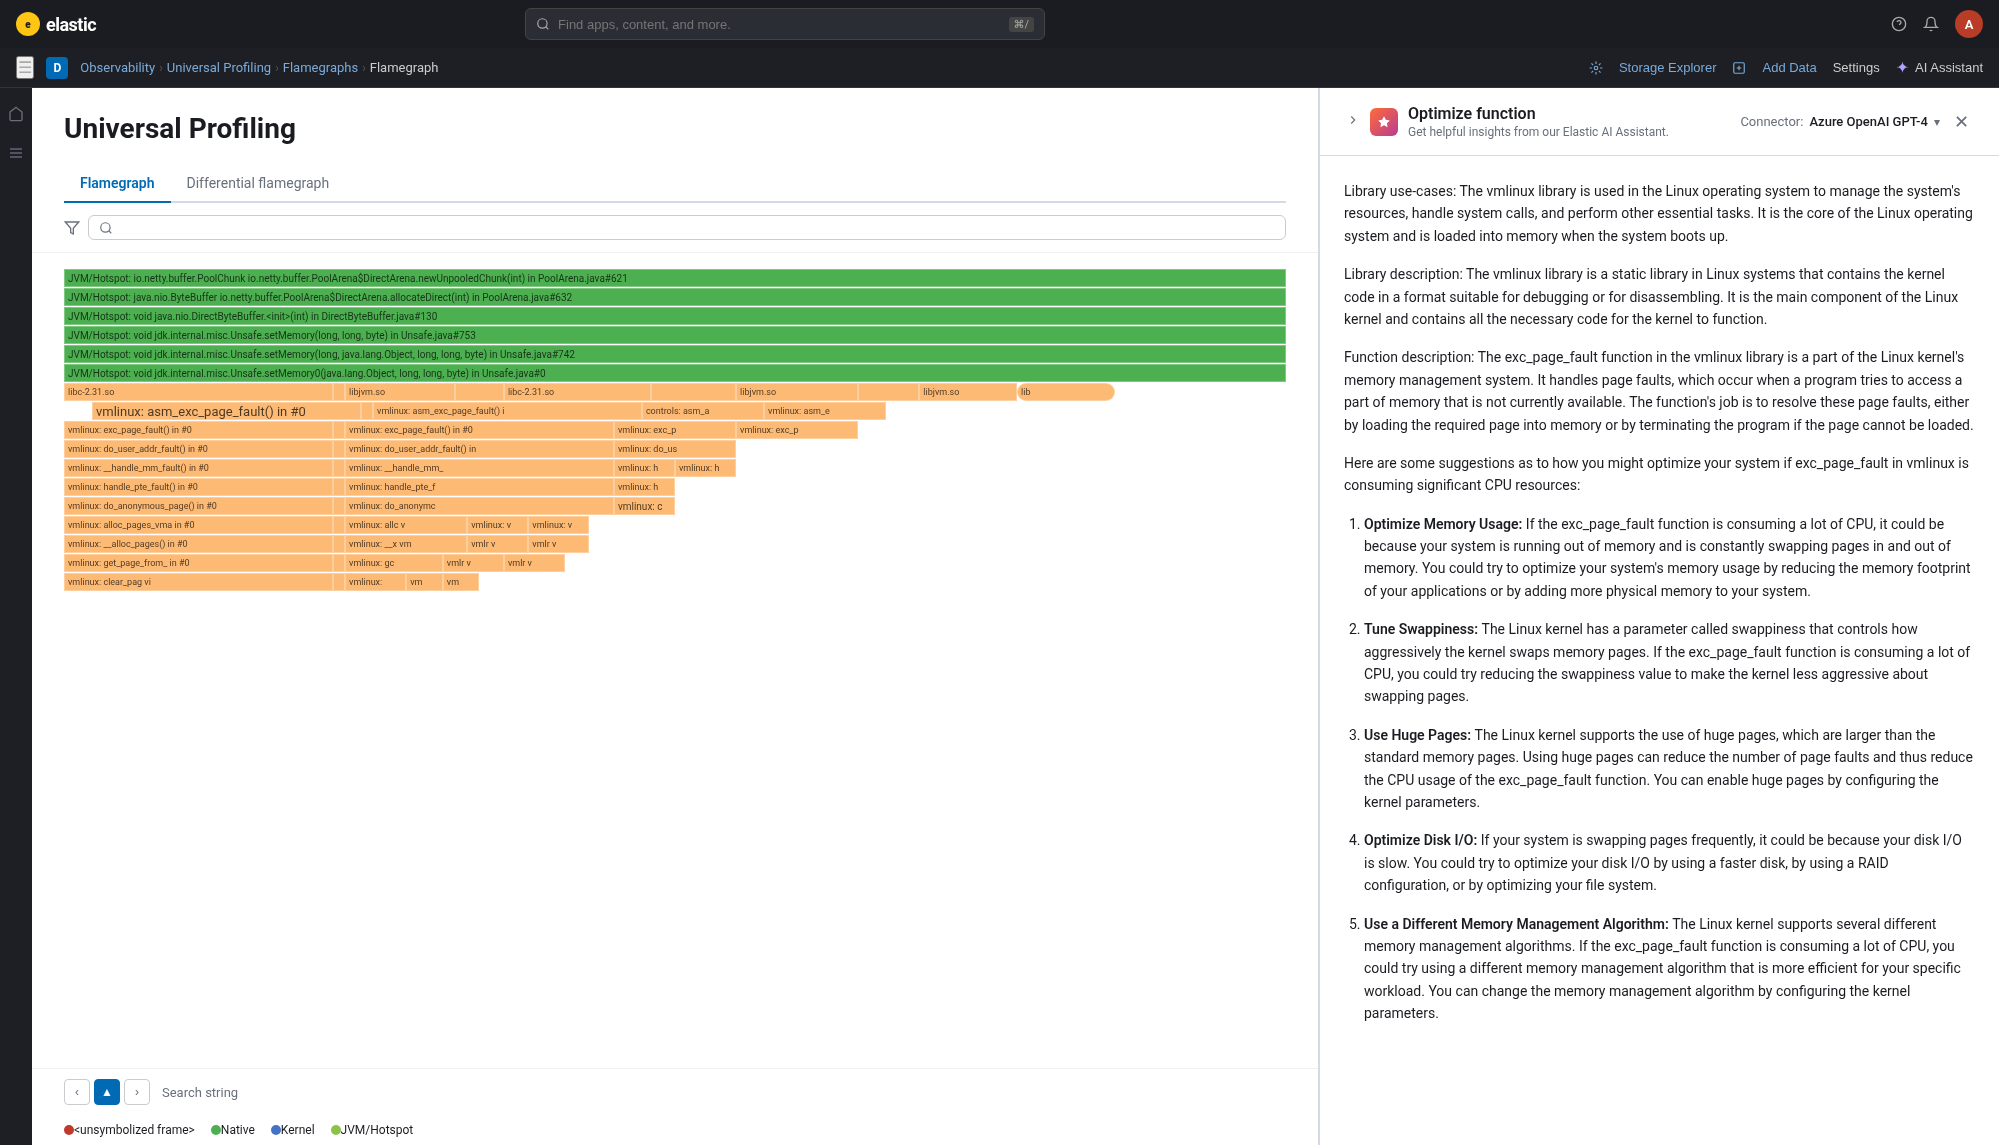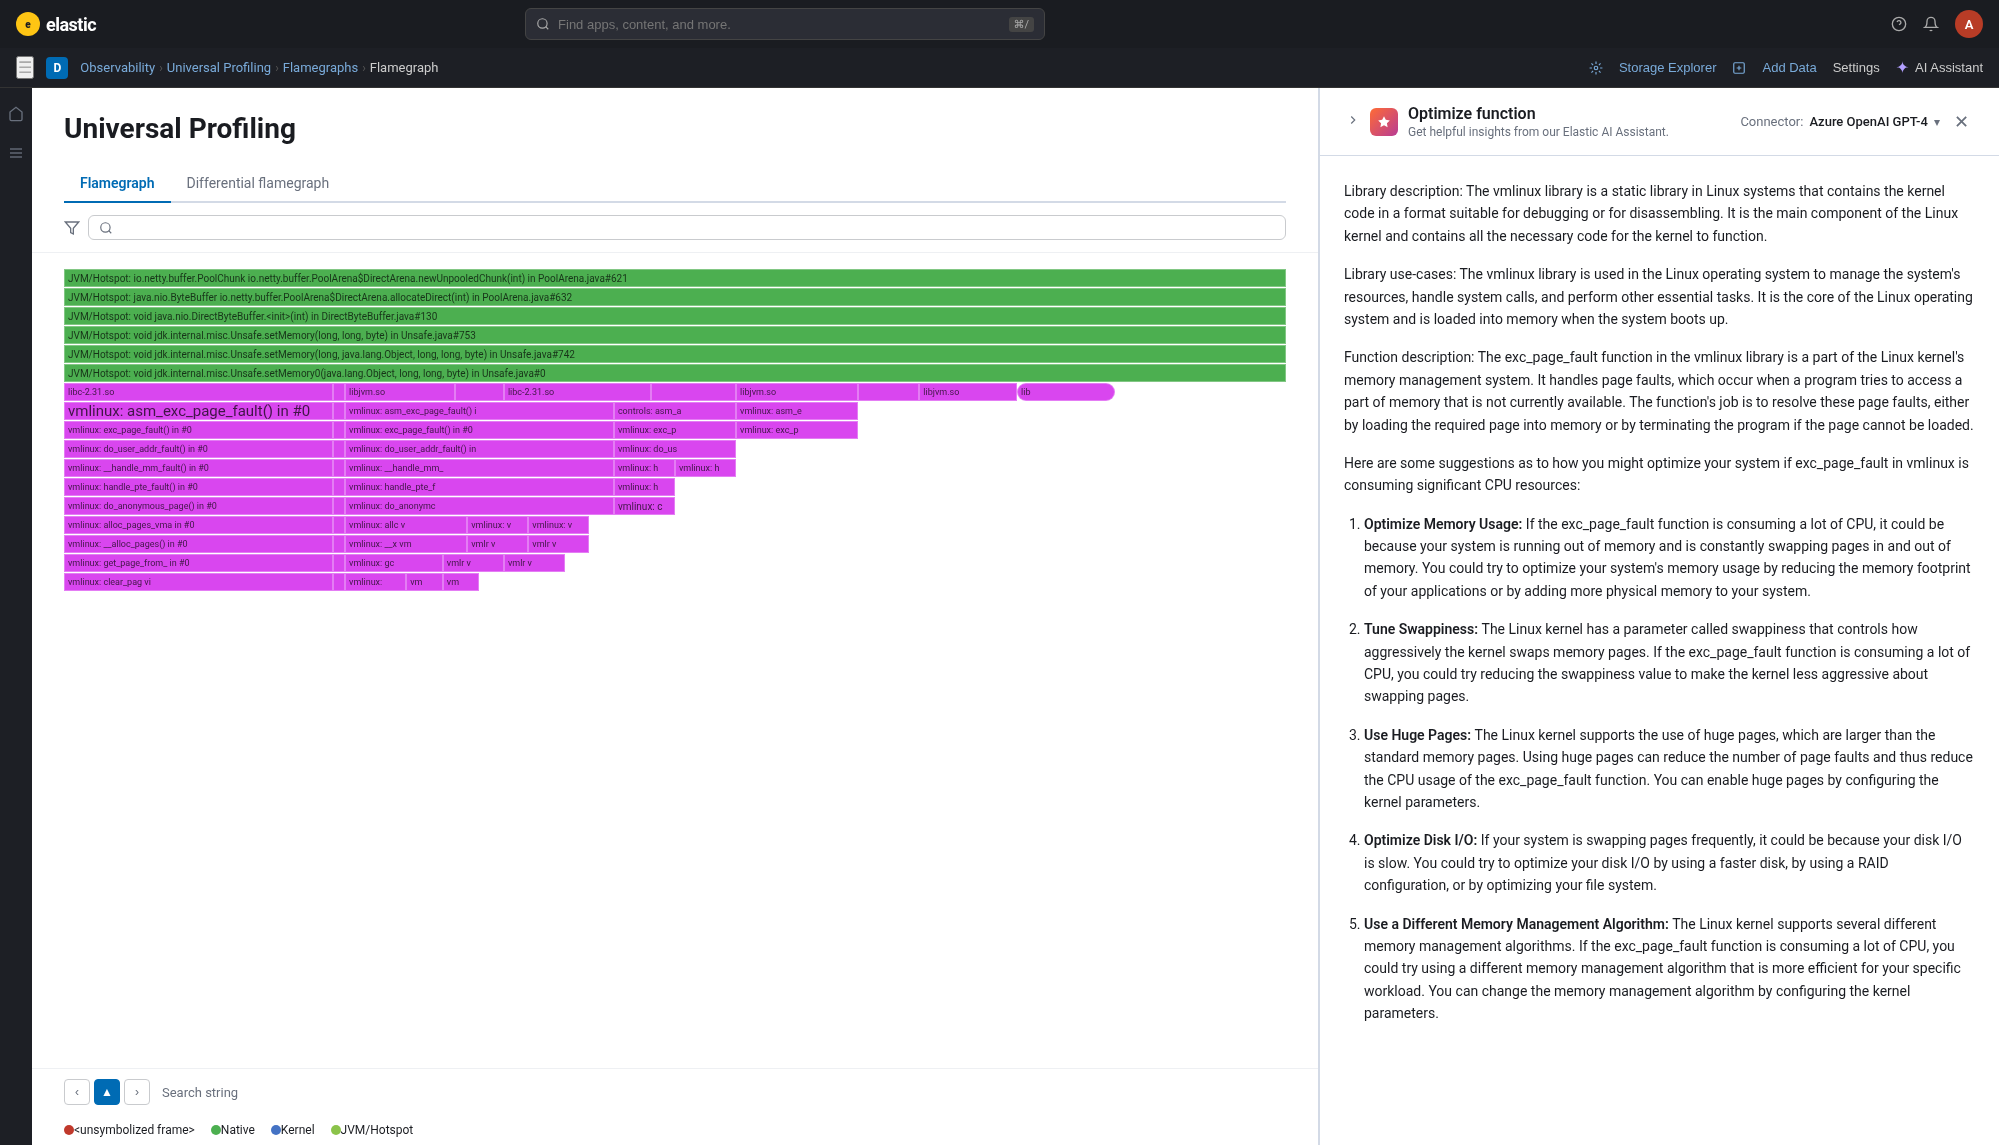--- a/index.html
+++ b/index.html
@@ -57,21 +57,21 @@
     .flamegraph-scroll { overflow: auto; height: 100%; padding: 16px 32px; }
 
     
     .fg-visual { position: relative; width: 100%; }
     .fg-row { display: flex; height: 18px; margin-bottom: 1px; }
     .fg-block {
       height: 18px; display: flex; align-items: center; overflow: hidden;
       font-size: 10px; color: rgba(0,0,0,0.7); padding: 0 3px; cursor: pointer; border: 1px solid rgba(255,255,255,0.3);
     }
     .fg-green { background: #4CAF50; }
-    .fg-blue { background: #d946ef; }
+    .fg-blue { background: #fdba74; }
 
     
     .bottom-nav { padding: 10px 32px; background: #fff; border-top: 1px solid #eef0f3; display: flex; align-items: center; gap: 12px; }
     .nav-arrows { display: flex; align-items: center; gap: 4px; }
     .nav-btn { background: none; border: 1px solid #c9cbce; border-radius: 4px; width: 26px; height: 26px; cursor: pointer; display: flex; align-items: center; justify-content: center; color: #69707d; font-size: 12px; }
     .nav-btn.active { background: #006BB4; color: white; border-color: #006BB4; }
     .search-string { font-size: 13px; color: #69707d; }
 
     
     .legend { padding: 8px 32px; background: #fff; display: flex; align-items: center; gap: 16px; }
@@ -254,21 +254,21 @@
             <div class="fg-block fg-blue" style="width:12%;font-size:9px;">libc-2.31.so</div>
             <div class="fg-block fg-blue" style="width:7%;font-size:9px;"></div>
             <div class="fg-block fg-blue" style="width:10%;font-size:9px;">libjvm.so</div>
             <div class="fg-block fg-blue" style="width:5%;font-size:9px;"></div>
             <div class="fg-block fg-blue" style="width:8%;font-size:9px;">libjvm.so</div>
             <div class="fg-block fg-blue" style="width:8%;font-size:9px;border-radius:9px;">lib</div>
             <div class="fg-block" style="flex:1;background:transparent;"></div>
           </div>
 
           <div class="fg-row">
-            <div class="fg-block fg-blue" style="width:22%;font-size:15px;">vmlinux: asm_exc_page_fault() in #0</div>
+            <div class="fg-block fg-blue" style="width:22%;font-size:13px;margin-left:28px;">vmlinux: asm_exc_page_fault() in #0</div>
             <div class="fg-block fg-blue" style="width:1%;font-size:9px;"></div>
             <div class="fg-block fg-blue" style="width:22%;font-size:9px;">vmlinux: asm_exc_page_fault() i</div>
             <div class="fg-block fg-blue" style="width:10%;font-size:9px;">controls: asm_a</div>
             <div class="fg-block fg-blue" style="width:10%;font-size:9px;">vmlinux: asm_e</div>
             <div class="fg-block" style="flex:1;background:transparent;"></div>
           </div>
 
           <div class="fg-row">
             <div class="fg-block fg-blue" style="width:22%;font-size:9px;">vmlinux: exc_page_fault() in #0</div>
             <div class="fg-block fg-blue" style="width:1%;font-size:9px;"></div>
@@ -398,22 +398,22 @@
       </div>
       <div class="connector-select">
         <span class="connector-label">Connector:</span>
         <span class="connector-value">Azure OpenAI GPT-4</span>
         <span class="connector-chevron">▾</span>
       </div>
       <button class="close-btn">✕</button>
     </div>
 
     <div class="ai-content">
+      <p>Library use-cases: The vmlinux library is used in the Linux operating system to manage the system's resources, handle system calls, and perform other essential tasks. It is the core of the Linux operating system and is loaded into memory when the system boots up.</p>
       <p>Library description: The vmlinux library is a static library in Linux systems that contains the kernel code in a format suitable for debugging or for disassembling. It is the main component of the Linux kernel and contains all the necessary code for the kernel to function.</p>
-      <p>Library use-cases: The vmlinux library is used in the Linux operating system to manage the system's resources, handle system calls, and perform other essential tasks. It is the core of the Linux operating system and is loaded into memory when the system boots up.</p>
       <p>Function description: The exc_page_fault function in the vmlinux library is a part of the Linux kernel's memory management system. It handles page faults, which occur when a program tries to access a part of memory that is not currently available. The function's job is to resolve these page faults, either by loading the required page into memory or by terminating the program if the page cannot be loaded.</p>
       <p>Here are some suggestions as to how you might optimize your system if exc_page_fault in vmlinux is consuming significant CPU resources:</p>
       <ol>
         <li>
           <strong>Optimize Memory Usage: </strong><span>If the exc_page_fault function is consuming a lot of CPU, it could be because your system is running out of memory and is constantly swapping pages in and out of memory. You could try to optimize your system's memory usage by reducing the memory footprint of your applications or by adding more physical memory to your system.</span>
         </li>
         <li>
           <strong>Tune Swappiness: </strong><span>The Linux kernel has a parameter called swappiness that controls how aggressively the kernel swaps memory pages. If the exc_page_fault function is consuming a lot of CPU, you could try reducing the swappiness value to make the kernel less aggressive about swapping pages.</span>
         </li>
         <li>

